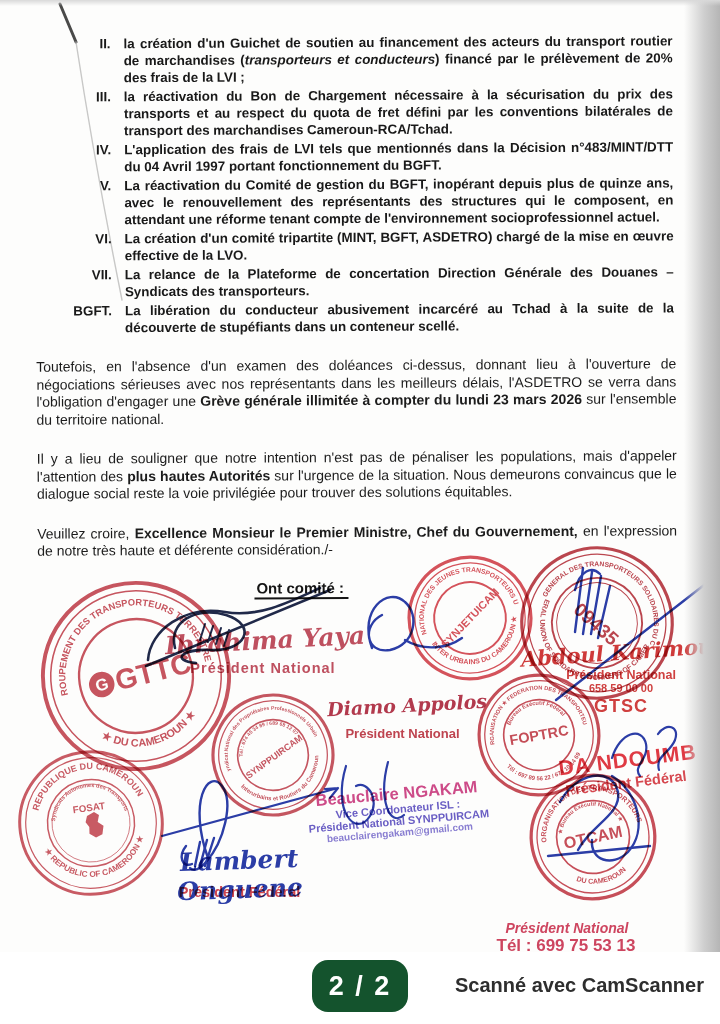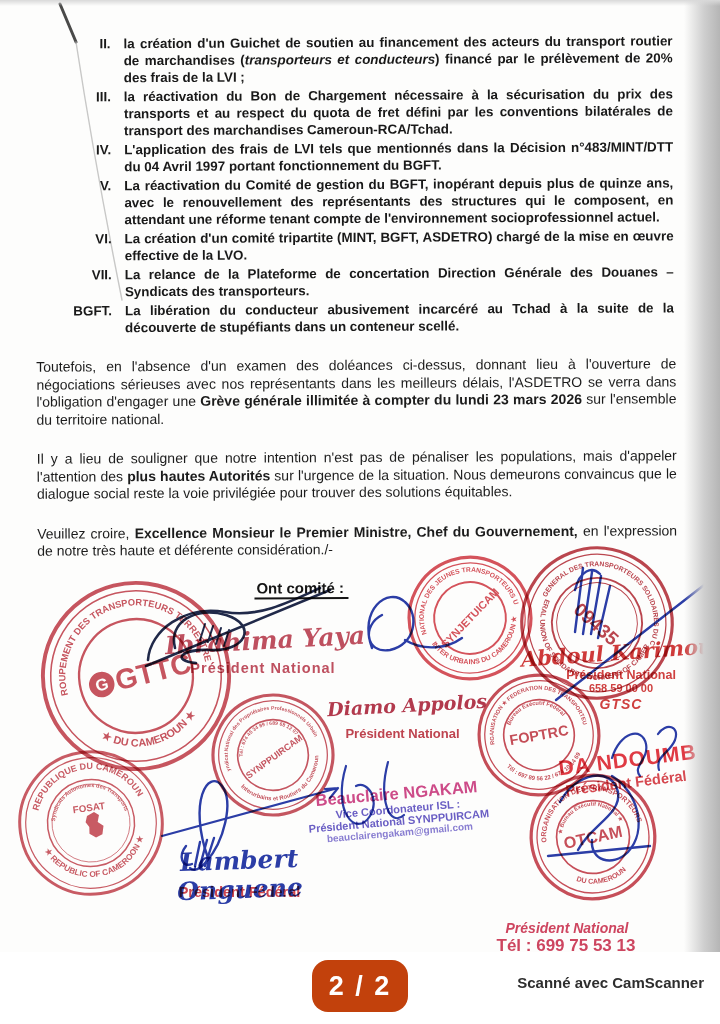--- a/index.html
+++ b/index.html
@@ -32,24 +32,24 @@
   .stamp svg{display:block;}
   .stamp text{font-family:"Liberation Sans",sans-serif;font-weight:700;}
   .redname{position:absolute;font-family:"DejaVu Serif",serif;font-style:italic;
     font-weight:700;text-align:center;mix-blend-mode:multiply;}
   .redtitle{position:absolute;font-weight:700;text-align:center;mix-blend-mode:multiply;
     font-family:"Liberation Sans",sans-serif;}
   .ink{position:absolute;inset:0;mix-blend-mode:multiply;}
 
   
   .footer{position:absolute;left:0;right:0;bottom:0;height:72px;background:#ffffff;z-index:40;}
-  .badge{position:absolute;left:312px;top:8px;width:96px;height:52px;background:#c2410c;
+  .badge{position:absolute;left:312px;top:8px;width:96px;height:52px;background:#14532d;
     border-radius:16px;color:#ffffff;font-weight:700;font-size:27px;display:flex;
     align-items:center;justify-content:center;letter-spacing:2px;}
-  .credit{position:absolute;right:16px;top:22px;font-weight:700;font-size:15px;color:#2e2e2e;}
+  .credit{position:absolute;right:16px;top:22px;font-weight:700;font-size:20px;color:#2e2e2e;}
 </style>
 </head>
 <body>
 
 <div class="page">
 
   <div class="letter">
     <div class="dlist" id="list-host">
     <div class="li">
       <div class="num">II.</div>
@@ -213,21 +213,21 @@
         <path fill="currentColor" d="M96,90 l10,-4 6,5 -3,9 7,6 -3,11 -9,3 -8,-6 1,-9 -4,-7 z"></path>
       </svg>
     </div>
 
     <div class="redname" style="left:150px;top:626px;width:230px;font-size:25px;color:#c05060;transform:rotate(-3deg);">Ibrahima Yaya</div>
     <div class="redtitle" style="left:158px;top:660px;width:210px;font-size:14.5px;color:#c05060;letter-spacing:1px;">Président National</div>
 
     <div class="redname" style="left:512px;top:640px;width:210px;font-size:21px;color:#d13a3a;transform:rotate(-4deg);">Abdoul Karimou</div>
     <div class="redtitle" style="left:556px;top:668px;width:130px;font-size:12.5px;color:#d14040;">Président National</div>
     <div class="redtitle" style="left:556px;top:682px;width:130px;font-size:11px;color:#d14040;">658 59 00 00</div>
-    <div class="redtitle" style="left:566px;top:696px;width:110px;font-size:14px;color:#d14040;letter-spacing:1px;font-style:italic;">GTSC</div>
+    <div class="redtitle" style="left:566px;top:696px;width:110px;font-size:18px;color:#d14040;letter-spacing:1px;">GTSC</div>
 
     <div class="redname" style="left:322px;top:694px;width:170px;font-size:19px;color:#b43a4e;transform:rotate(-3deg);">Diamo Appolos</div>
     <div class="redtitle" style="left:330px;top:726px;width:145px;font-size:13px;color:#c04450;">Président National</div>
 
     <div style="position:absolute;left:300px;top:784px;width:196px;transform:rotate(-5deg);text-align:center;mix-blend-mode:multiply;">
       <div style="font-size:16.5px;font-weight:700;color:#cf4b8a;">Beauclaire NGAKAM</div>
       <div style="font-size:11px;font-weight:700;color:#6b5fc7;">Vice Coordonateur ISL :</div>
       <div style="font-size:11px;font-weight:700;color:#6b5fc7;">Président National SYNPPUIRCAM</div>
       <div style="font-size:10px;font-weight:700;color:#8a7fd4;">beauclairengakam@gmail.com</div>
     </div>

